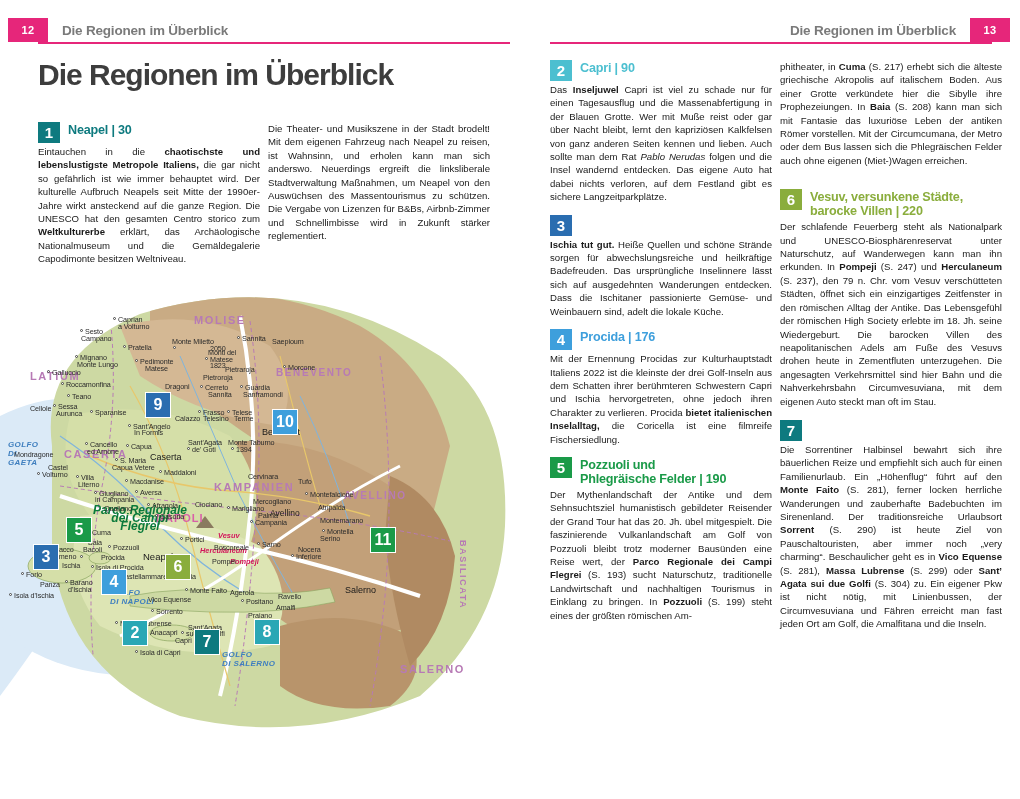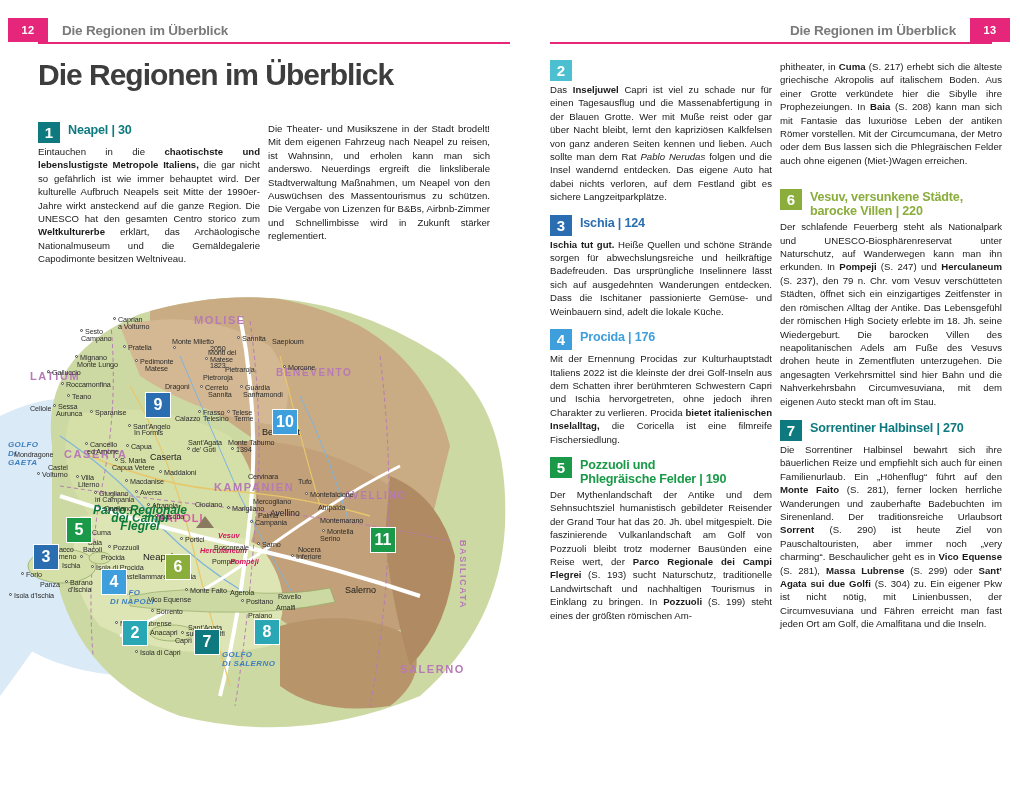--- a/index.html
+++ b/index.html
@@ -406,28 +406,28 @@
         <div class="mk" style="left: 272px; top: 113px; background: rgb(62, 159, 220);">10</div>
         <div class="mk" style="left: 370px; top: 231px; background: rgb(26, 154, 72);">11</div>
       </div>
   </div>
 
   <div class="col c3" style="top:60px;">
 
     <div class="sec">
       <div class="sec-head">
         <div class="badge" style="background: rgb(76, 191, 208);">2</div>
+        <div class="sec-title" style="color: rgb(76, 191, 208);">Capri | 90</div>
       </div>
       <div class="body-txt">Das <b>Inseljuwel</b> Capri ist viel zu schade nur für einen Tagesausflug und die Massenabfertigung in der Blauen Grotte. Wer mit Muße reist oder gar über Nacht bleibt, lernt den kapriziösen Kalkfelsen von ganz anderen Seiten kennen und lieben. Auch sollte man dem Rat <i>Pablo Nerudas</i> folgen und die Insel wandernd entdecken. Das eigene Auto hat dabei nichts verloren, auf dem Festland gibt es sichere Langzeitparkplätze.</div>
     </div>
 
     <div class="sec">
       <div class="sec-head">
         <div class="badge" style="background: rgb(42, 109, 176);">3</div>
-        <div class="sec-title" style="color: rgb(42, 109, 176);">Ischia | 124</div>
       </div>
       <div class="body-txt"><b>Ischia tut gut.</b> Heiße Quellen und schöne Strände sorgen für abwechslungsreiche und heilkräftige Badefreuden. Das ursprüngliche Inselinnere lässt sich auf ausgedehnten Wanderungen entdecken. Dass die Ischitaner passionierte Gemüse- und Weinbauern sind, adelt die lokale Küche.</div>
     </div>
 
     <div class="sec">
       <div class="sec-head">
         <div class="badge" style="background: rgb(62, 159, 220);">4</div>
         <div class="sec-title" style="color: rgb(62, 159, 220);">Procida | 176</div>
       </div>
       <div class="body-txt">Mit der Ernennung Procidas zur Kulturhauptstadt Italiens 2022 ist die kleinste der drei Golf-Inseln aus dem Schatten ihrer berühmteren Schwestern Capri und Ischia hervorgetreten, ohne jedoch ihren Charakter zu verlieren. Procida <b>bietet italienischen Inselalltag,</b> die Coricella ist eine filmreife Fischersiedlung.</div>
@@ -457,20 +457,19 @@
           <span>Vesuv, versunkene Städte,</span><br>
           <span>barocke Villen | 220</span>
         </div>
       </div>
       <div class="body-txt">Der schlafende Feuerberg steht als Nationalpark und UNESCO-Biosphärenreservat unter Naturschutz, auf Wanderwegen kann man ihn erkunden. In <b>Pompeji</b> (S. 247) und <b>Herculaneum</b> (S. 237), den 79 n. Chr. vom Vesuv verschütteten Städten, öffnet sich ein einzigartiges Zeitfenster in den römischen Alltag der Antike. Das Lebensgefühl der römischen High Society erlebte im 18. Jh. seine Wiedergeburt. Die barocken Villen des neapolitanischen Adels am Fuße des Vesuvs drohen heute in Zementfluten unterzugehen. Die angesagten Verkehrsmittel sind hier Bahn und die Nahverkehrsbahn Circumvesuviana, mit dem eigenen Auto steckt man oft im Stau.</div>
     </div>
 
     <div class="sec" style="margin-top:12px;">
       <div class="sec-head">
         <div class="badge" style="background: rgb(14, 122, 127);">7</div>
-        <div class="sec-title" style="color: rgb(14, 122, 127);">Sorrentiner Halbinsel | 270</div>
       </div>
       <div class="body-txt">Die Sorrentiner Halbinsel bewahrt sich ihre bäuerlichen Reize und empfiehlt sich auch für einen Familienurlaub. Ein „Höhenflug“ führt auf den <b>Monte Faito</b> (S. 281), ferner locken herrliche Wanderungen und zauberhafte Badebuchten im Sirenenland. Der traditionsreiche Urlaubsort <b>Sorrent</b> (S. 290) ist heute Ziel von Pauschaltouristen, aber immer noch „very charming“. Beschaulicher geht es in <b>Vico Equense</b> (S. 281), <b>Massa Lubrense</b> (S. 299) oder <b>Sant’ Agata sui due Golfi</b> (S. 304) zu. Ein eigener Pkw ist nicht nötig, mit Linienbussen, der Circumvesuviana und Fähren erreicht man fast jeden Ort am Golf, die Amalfitana und die Inseln.</div>
     </div>
 
   </div>
 
 </div>
 
 </body></html>

